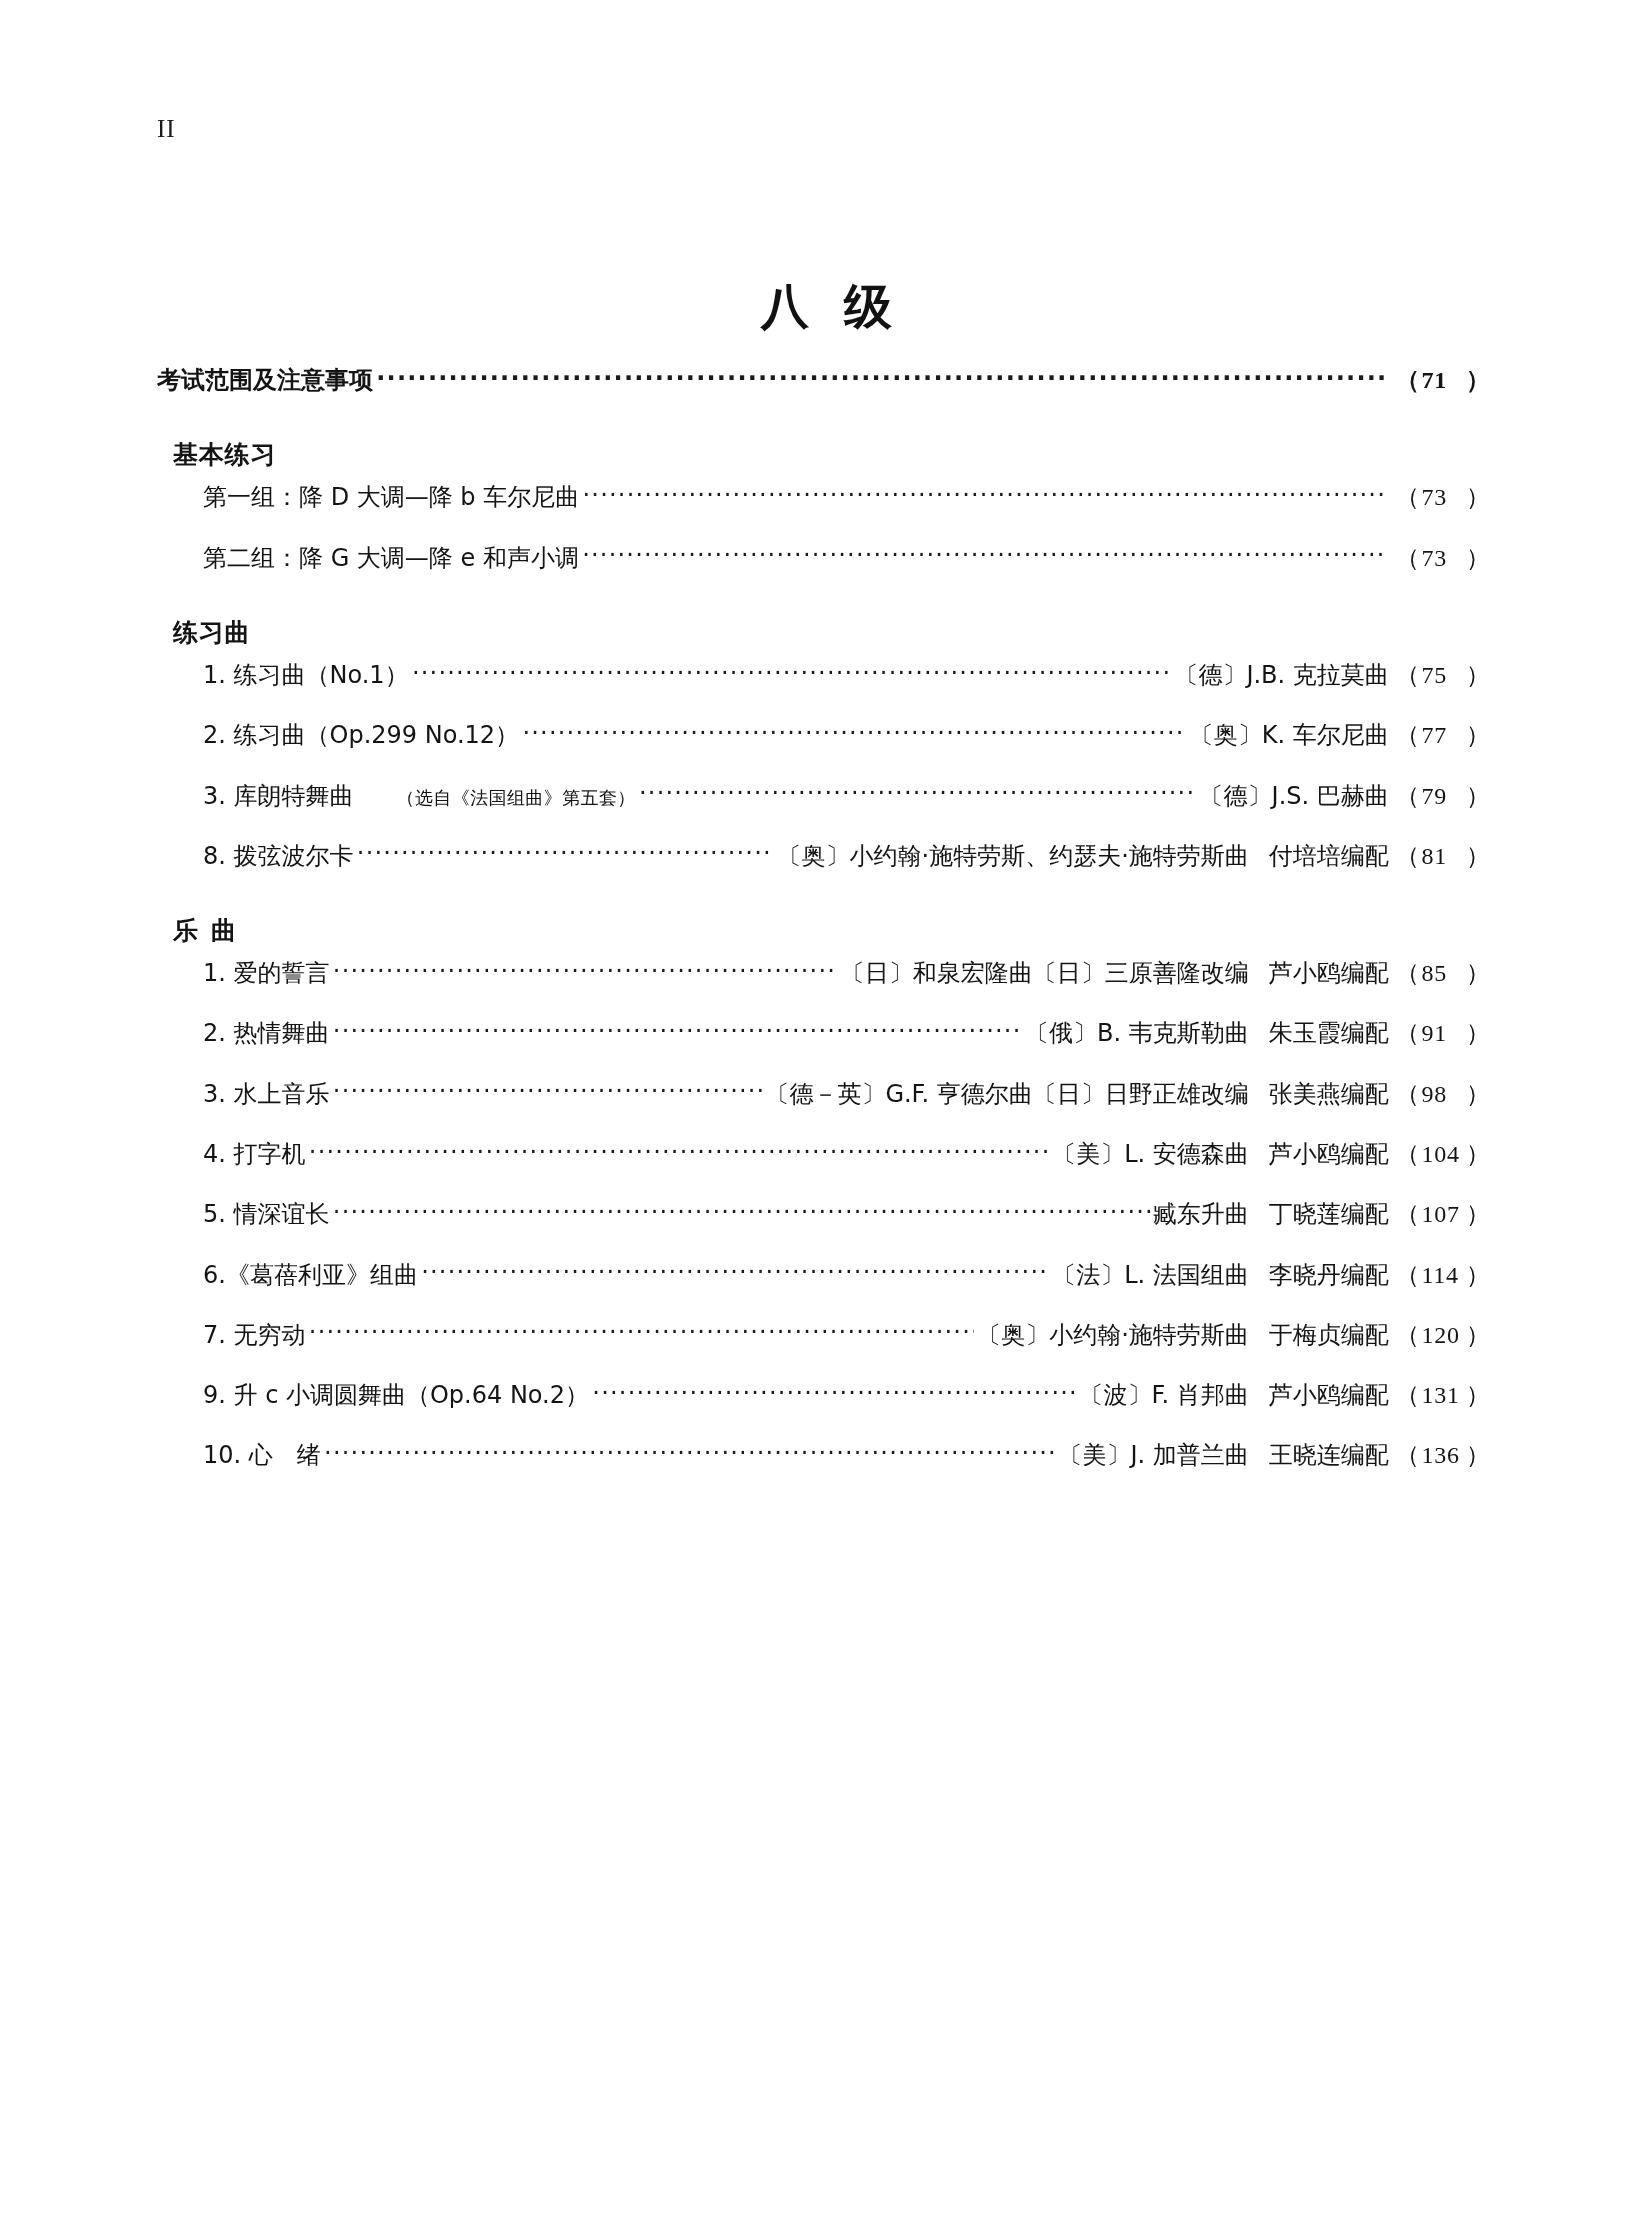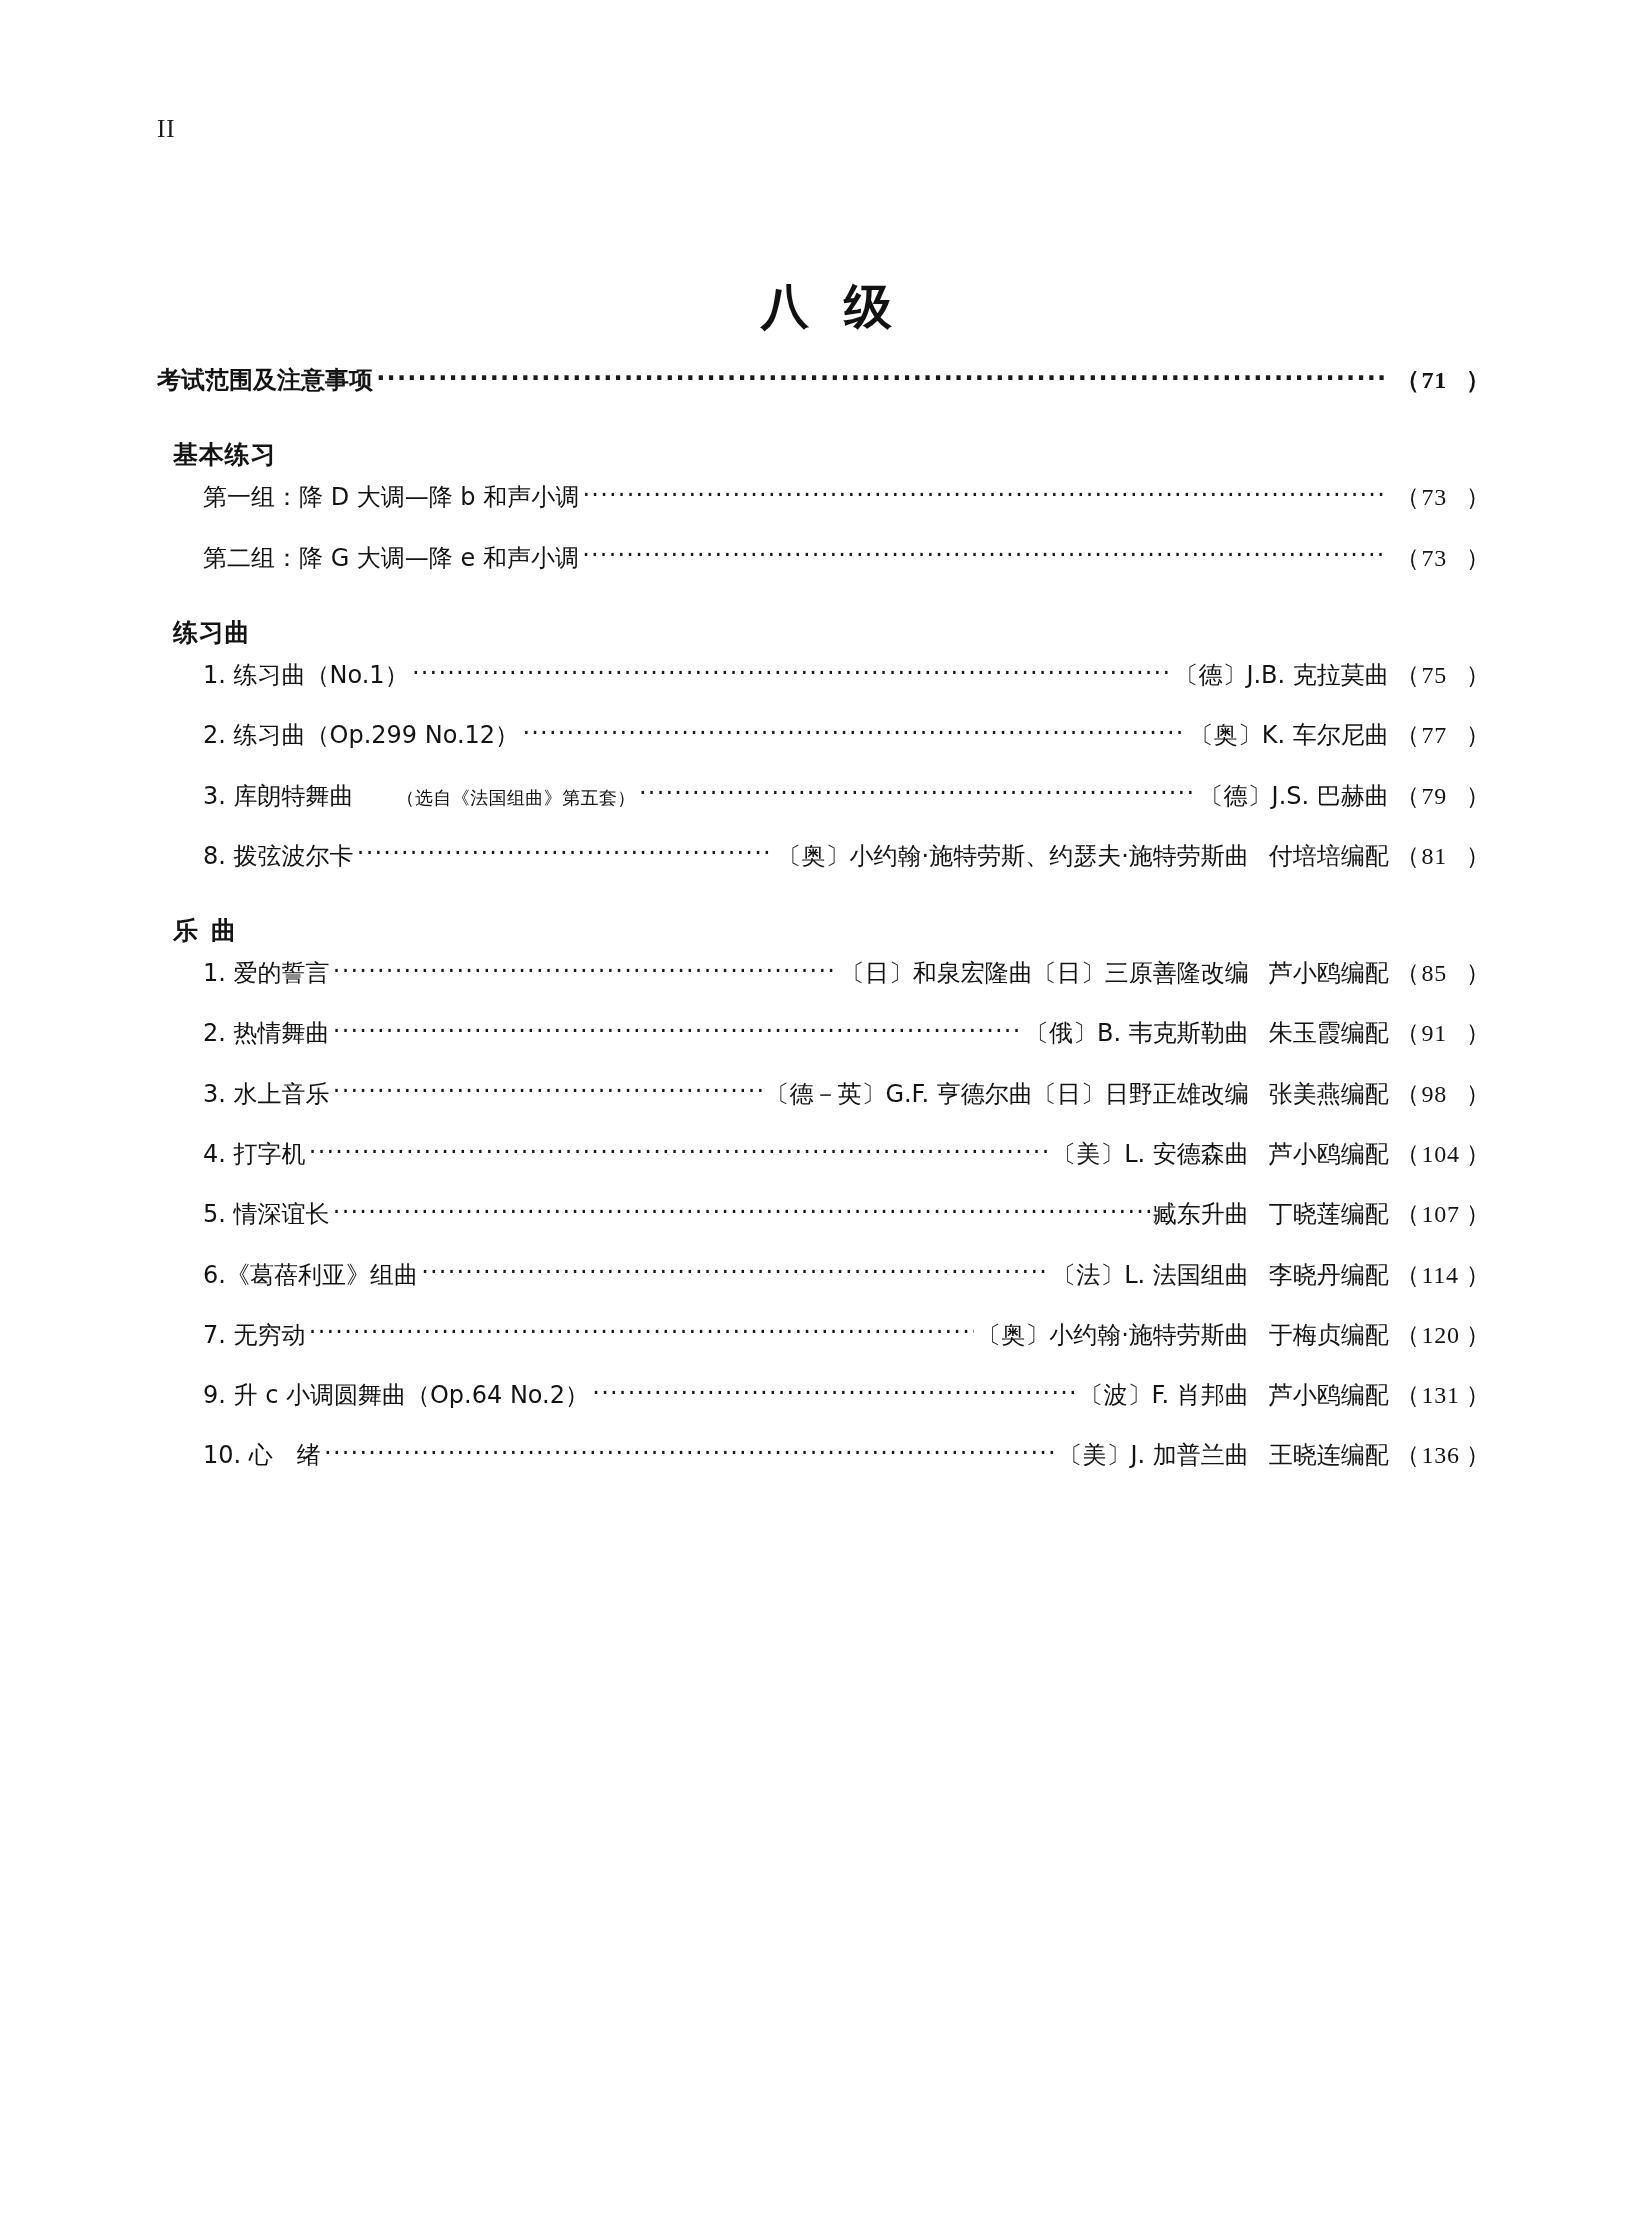--- a/index.html
+++ b/index.html
@@ -151,21 +151,21 @@
   <div class="level-title">八级</div>
 
   <div class="toc">
       <div class="row top-row">
         <span class="title bold">考试范围及注意事项</span>
         <span class="leader"></span>
         <span class="pageno"><span class="paren">（</span><span class="num">71</span><span class="paren">）</span></span>
       </div>
       <div class="section-head gap-top">基本练习</div>
       <div class="row indent-1">
-        <span class="title">第一组：降 D 大调—降 b 和声小调</span>
+        <span class="title">第一组：降 D 大调—降 b 车尔尼曲</span>
         <span class="leader"></span>
         <span class="pageno"><span class="paren">（</span><span class="num">73</span><span class="paren">）</span></span>
       </div>
       <div class="row indent-1">
         <span class="title">第二组：降 G 大调—降 e 和声小调</span>
         <span class="leader"></span>
         <span class="pageno"><span class="paren">（</span><span class="num">73</span><span class="paren">）</span></span>
       </div>
       <div class="section-head gap-top">练习曲</div>
       <div class="row indent-1">

